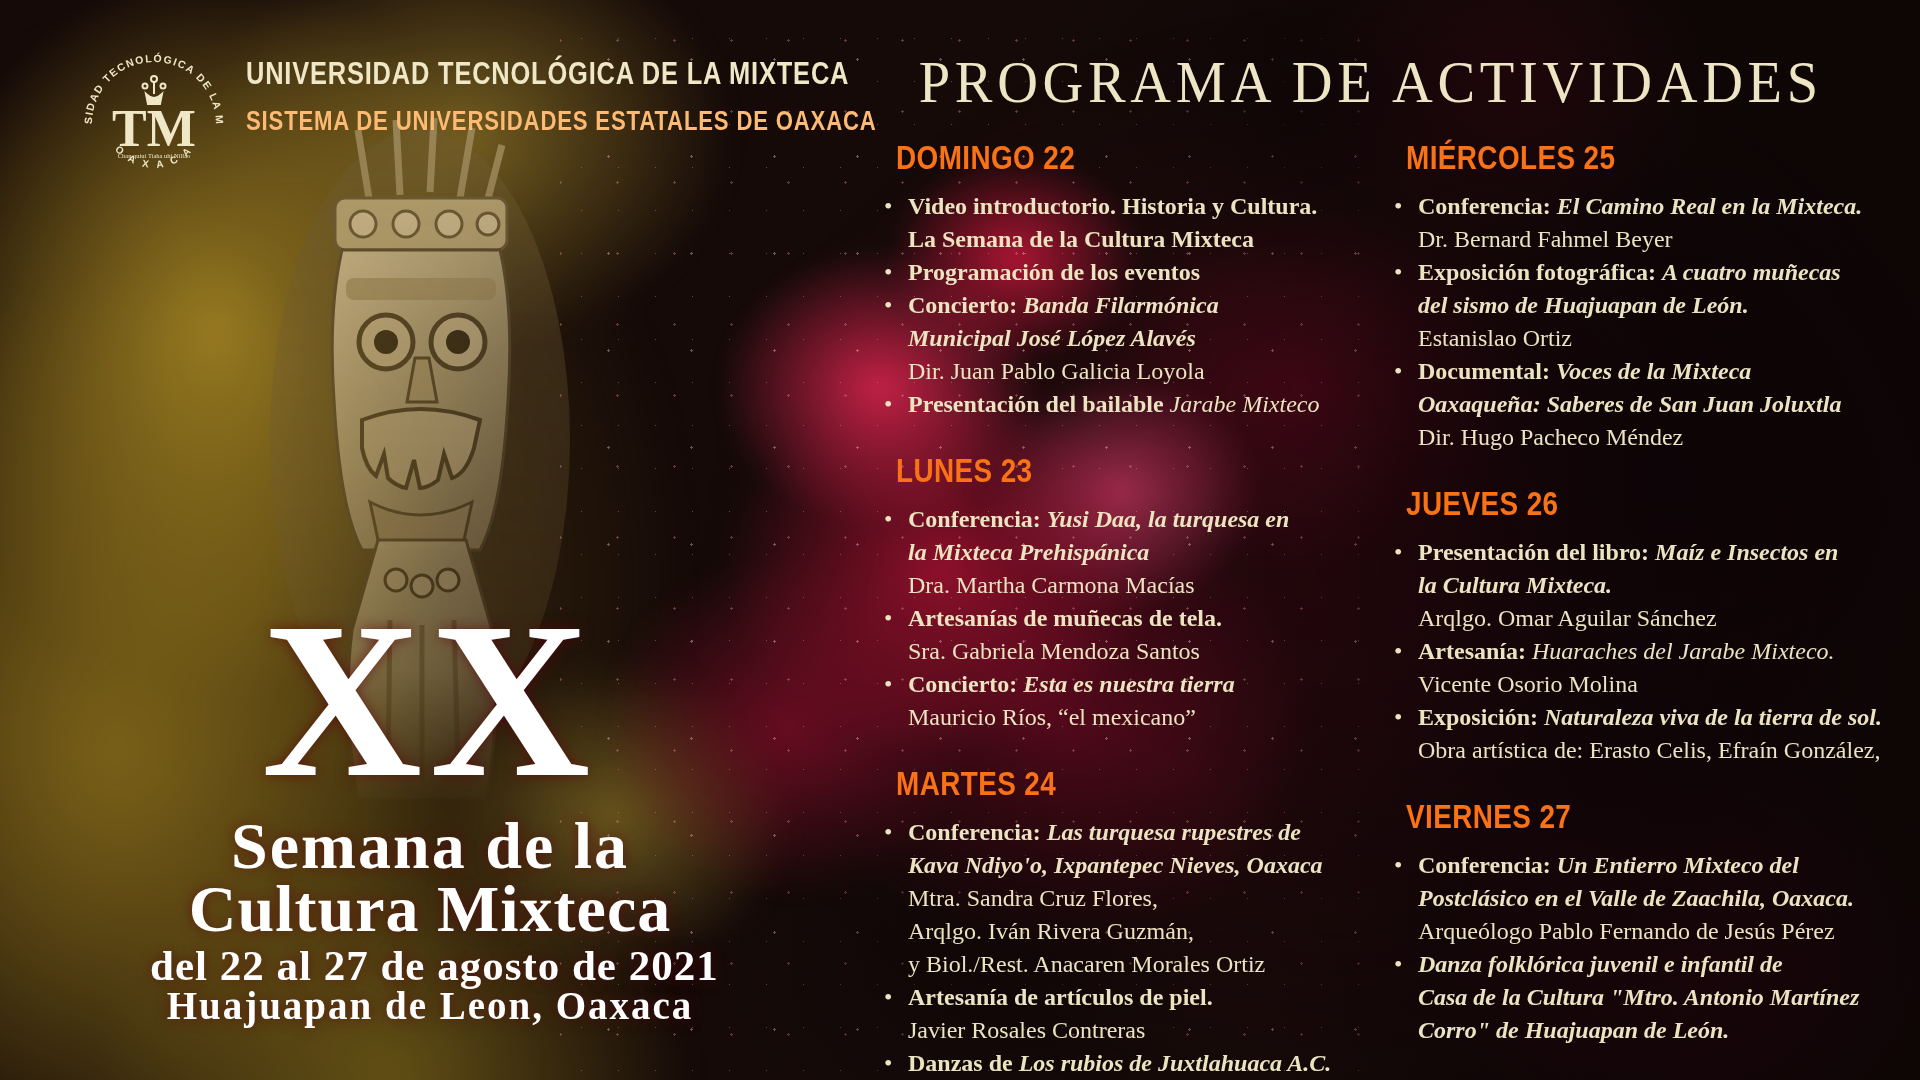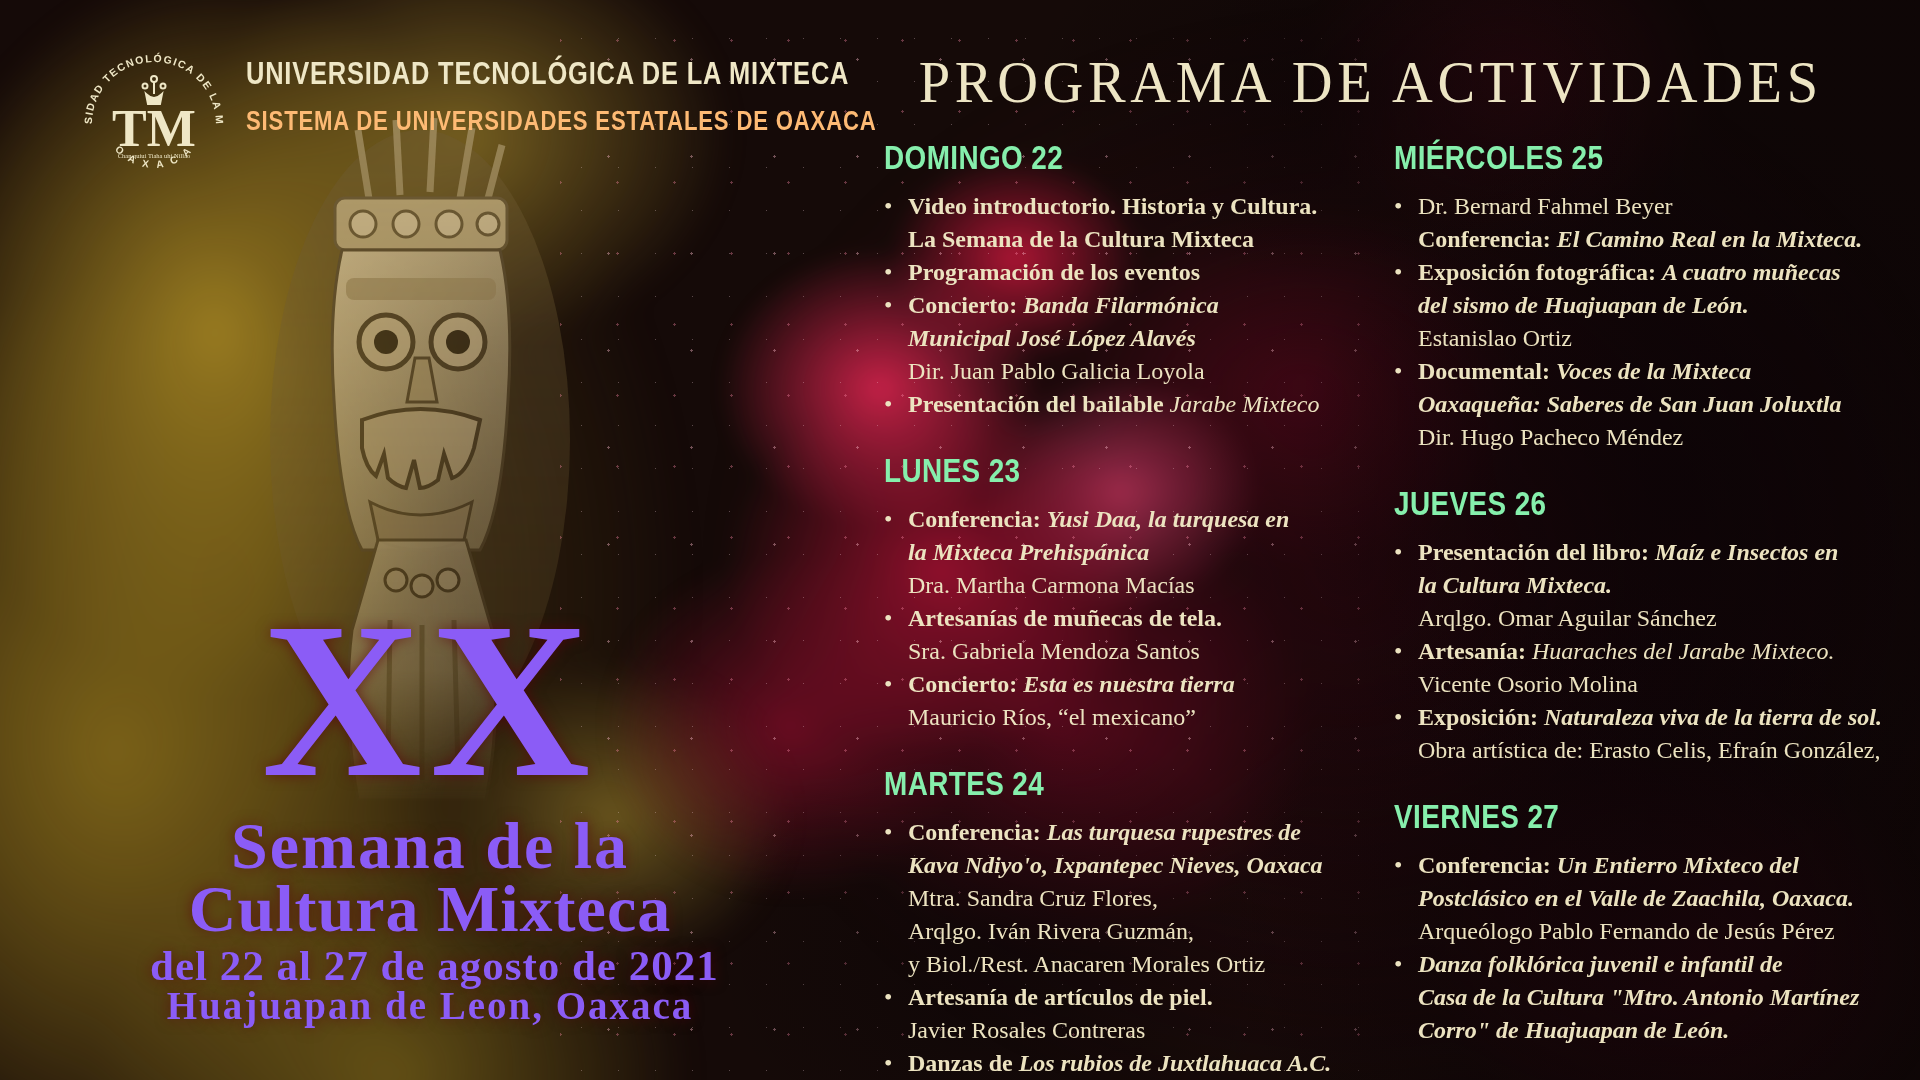--- a/index.html
+++ b/index.html
@@ -51,31 +51,31 @@
   .uni-line2{font-family:"Liberation Sans",sans-serif;font-weight:700;font-size:27px;letter-spacing:1px;margin-top:14px;color:#fdba74;}
   
   .prog-title{position:absolute;left:890px;top:48px;width:960px;text-align:center;
     color:#ede5c4;font-size:60px;font-weight:400;letter-spacing:5px;white-space:nowrap;
     transform:scaleX(.94);transform-origin:center;}
   
   .pcol{position:absolute;top:138px;color:#ece3c0;}
   #col-0{left:880px;width:470px;}
   #col-1{left:1390px;width:510px;}
   .day{margin-bottom:30px;}
-  .day-h{margin:0 0 13px 4px;font-family:"Liberation Sans",sans-serif;font-weight:700;
-    font-size:34px;color:#86efac;letter-spacing:.5px;}
+  .day-h{margin:0 0 13px 16px;font-family:"Liberation Sans",sans-serif;font-weight:700;
+    font-size:34px;color:#f97316;letter-spacing:.5px;}
   .item{position:relative;padding-left:28px;font-size:24px;line-height:33px;}
   .bullet{position:absolute;left:4px;top:0;font-size:24px;}
   .s-b{font-weight:700;}
   .s-bi{font-weight:700;font-style:italic;}
   .s-i{font-style:italic;}
   .s-r{font-weight:400;}
   
   .event-block{position:absolute;left:150px;top:600px;width:560px;text-align:center;
-    color:#8b5cf6;font-weight:700;text-shadow:0 0 14px rgba(90,0,10,.65);}
+    color:#ffffff;font-weight:700;text-shadow:0 0 14px rgba(90,0,10,.65);}
   .ev-xx{font-size:222px;line-height:200px;letter-spacing:8px;}
   .ev-l1{font-size:66px;line-height:62px;margin-top:15px;letter-spacing:2px;}
   .ev-l2{font-size:66px;line-height:64px;letter-spacing:1px;}
   .ev-date{font-size:43px;line-height:46px;margin-top:2px;letter-spacing:1px;white-space:nowrap;}
   .ev-loc{font-size:39px;line-height:34px;letter-spacing:2px;}
   .seal-ring{font-family:"Liberation Sans",sans-serif;font-weight:700;fill:#efe7c6;}
   .seal-mono{font-family:"Liberation Serif",serif;font-weight:700;fill:#efe7c6;}
 </style>
 </head>
 <body>
@@ -236,22 +236,22 @@
           <span class="bullet">•</span>
           <div class="pline"><span class="seg s-b">Danzas de </span><span class="seg s-bi">Los rubios de Juxtlahuaca A.C.</span></div>
         </div>
       </section>
     </div>
   <div id="col-1" class="pcol">
       <section class="day">
         <h2 class="day-h"><span class="cond">MIÉRCOLES 25</span></h2>
         <div class="item">
           <span class="bullet">•</span>
+          <div class="pline"><span class="seg s-b">Conferencia: </span><span class="seg s-bi">El Camino Real en la Mixteca.</span></div>
           <div class="pline"><span class="seg s-r">Dr. Bernard Fahmel Beyer</span></div>
-          <div class="pline"><span class="seg s-b">Conferencia: </span><span class="seg s-bi">El Camino Real en la Mixteca.</span></div>
         </div>
         <div class="item">
           <span class="bullet">•</span>
           <div class="pline"><span class="seg s-b">Exposición fotográfica: </span><span class="seg s-bi">A cuatro muñecas</span></div>
           <div class="pline"><span class="seg s-bi">del sismo de Huajuapan de León.</span></div>
           <div class="pline"><span class="seg s-r">Estanislao Ortiz</span></div>
         </div>
         <div class="item">
           <span class="bullet">•</span>
           <div class="pline"><span class="seg s-b">Documental: </span><span class="seg s-bi">Voces de la Mixteca</span></div>

